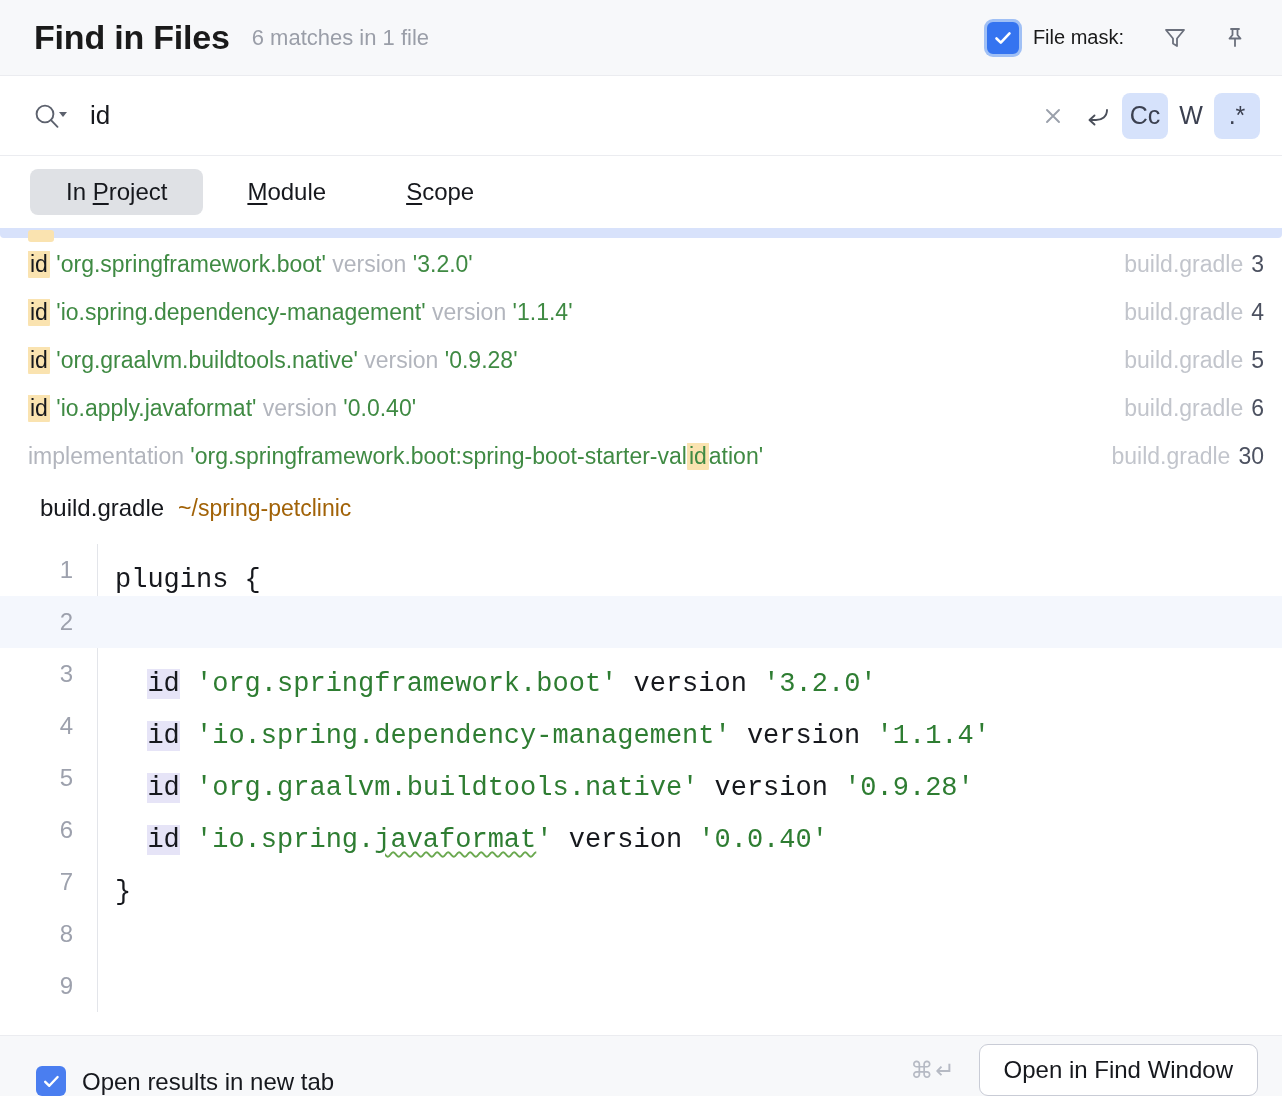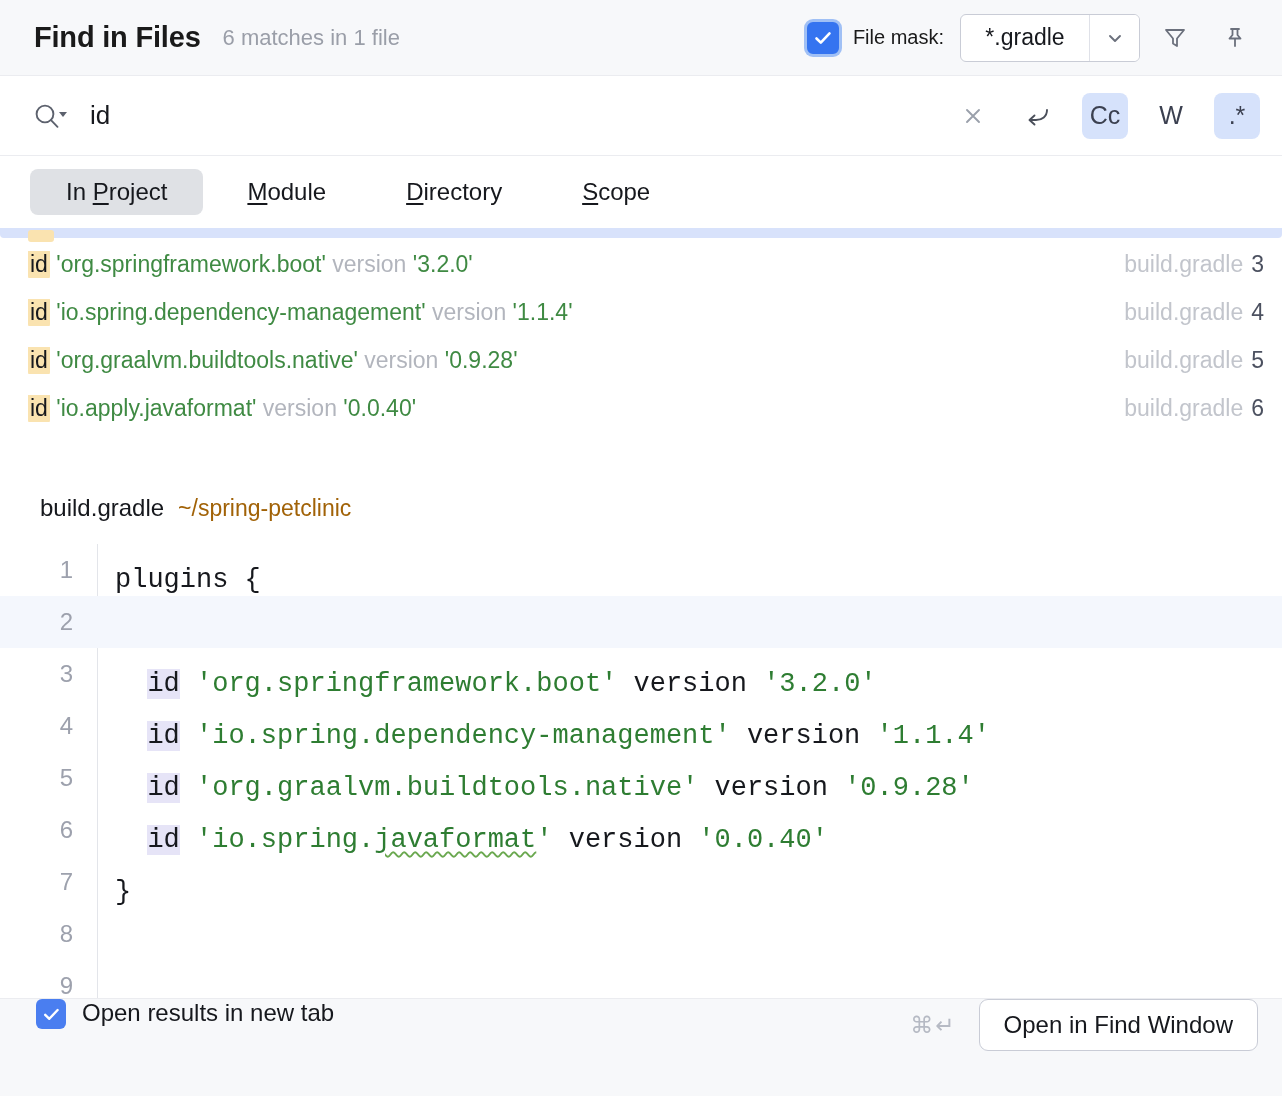--- a/index.html
+++ b/index.html
@@ -19,21 +19,21 @@
 
   
   .header {
     height: 76px; flex: 0 0 76px;
     background: #f7f8fa;
     border-bottom: 1px solid #ebecf0;
     display: flex; align-items: center;
     padding: 0 22px 0 34px;
   }
   .title {
-    font-size: 29px; font-weight: bold; color: #1a1a1a;
+    font-size: 34px; font-weight: bold; color: #1a1a1a;
     letter-spacing: -0.2px;
   }
   .matches {
     font-size: 22px; color: #9a9ea8; margin-left: 22px;
   }
   .header-right {
     margin-left: auto; display: flex; align-items: center; gap: 0;
   }
   .mask-check {
     width: 32px; height: 32px; border-radius: 6px;
@@ -73,21 +73,21 @@
     padding: 0 22px 0 30px;
     border-bottom: 1px solid #ebecf0;
     background: #ffffff;
   }
   .search-glyph { display: flex; align-items: center; width: 52px; }
   .search-input {
     flex: 1 1 auto; border: none; outline: none; background: transparent;
     font-family: "Liberation Sans", sans-serif;
     font-size: 26px; color: #16181d; padding: 0 8px; height: 46px;
   }
-  .search-actions { display: flex; align-items: center; gap: 20px; }
+  .search-actions { display: flex; align-items: center; gap: 0; }
   .act-btn {
     width: 46px; height: 46px; border-radius: 8px;
     display: flex; align-items: center; justify-content: center;
     font-size: 24px; color: #4a4f5a; background: transparent;
     border: none; cursor: default;
   }
   .act-btn.toggle {
     font-weight: normal; letter-spacing: 0px;
   }
   .act-btn.on { background: #d6e2fb; }
@@ -165,23 +165,23 @@
   .code .p { color: #16181d; }
   .code .idhl { background: #e6e4f7; }
   .typo {
     text-decoration: underline; text-decoration-style: wavy;
     text-decoration-color: #6aa84f; text-underline-offset: 4px;
     text-decoration-thickness: 1.5px;
   }
 
   
   .footer {
-    position: absolute; left: 0; right: 0; bottom: 0; height: 98px;
+    position: absolute; left: 0; right: 0; bottom: 0; height: 61px;
     background: #f7f8fa; border-top: 1px solid #ebecf0;
-    display: flex; align-items: flex-start; padding: 0 24px 0 36px;
+    display: flex; align-items: flex-end; padding: 0 24px 0 36px;
   }
   .foot-check {
     width: 30px; height: 30px; border-radius: 6px; background: #4a7ef0;
     display: flex; align-items: center; justify-content: center;
     flex: 0 0 auto;
   }
   .foot-label { font-size: 24px; color: #16181d; margin-left: 16px; }
   .foot-right { margin-left: auto; display: flex; align-items: center; gap: 22px; }
   .shortcut {
     font-size: 23px; color: #b6bac4; letter-spacing: 2px;
@@ -205,28 +205,20 @@
     <div class="matches">6 matches in 1 file</div>
 
     <div class="header-right">
       <div class="mask-check">
         <svg width="20" height="20" viewBox="0 0 20 20">
           <path d="M3.5 10.5 L7.8 14.6 L16.5 5.4" fill="none" stroke="#ffffff" stroke-width="2.6" stroke-linecap="round" stroke-linejoin="round"></path>
         </svg>
       </div>
       <div class="mask-label">File mask:</div>
 
-      <div class="combo">
-        <div class="combo-value">*.gradle</div>
-        <div class="combo-arrow">
-          <svg width="22" height="22" viewBox="0 0 22 22">
-            <path d="M6 9 L11 14 L16 9" fill="none" stroke="#6b707c" stroke-width="1.9" stroke-linecap="round" stroke-linejoin="round"></path>
-          </svg>
-        </div>
-      </div>
 
       <div class="hdr-icon-btn">
         <svg width="30" height="30" viewBox="0 0 30 30">
           <path d="M6 7 H24 L17 15.5 V23 L13 20.5 V15.5 Z" fill="none" stroke="#6b707c" stroke-width="1.8" stroke-linejoin="round"></path>
         </svg>
       </div>
       <div class="hdr-icon-btn">
         <svg width="30" height="30" viewBox="0 0 30 30">
           <path d="M11 6 H19 M12.5 6 V12 L9.5 15.5 H20.5 L17.5 12 V6 M15 15.5 V23" fill="none" stroke="#6b707c" stroke-width="1.8" stroke-linecap="round" stroke-linejoin="round"></path>
         </svg>
@@ -263,21 +255,20 @@
       </div>
       <div class="act-btn toggle on">
         <span class="lbl">.*</span>
       </div>
     </div>
   </div>
 
   <div class="tabs" id="tabs">
       <div class="tab active"><span>In </span><u>P</u><span>roject</span></div>
       <div class="tab"><span></span><u>M</u><span>odule</span></div>
-      <div class="tab"><span></span><u>D</u><span>irectory</span></div>
       <div class="tab"><span></span><u>S</u><span>cope</span></div>
     </div>
 
   <div class="results">
     <div class="scrolled-row">
       <div class="sliver"></div>
     </div>
     <div id="results-rows" style="padding-top:12px;">
         <div class="result-row">
           <div class="result-text"><span class="tok-id hl">id</span><span class="tok-plain"> </span><span class="tok-str">'org.springframework.boot'</span><span class="tok-plain"> </span><span class="tok-kw">version</span><span class="tok-plain"> </span><span class="tok-str">'3.2.0'</span></div>
@@ -287,20 +278,24 @@
           <div class="result-text"><span class="tok-id hl">id</span><span class="tok-plain"> </span><span class="tok-str">'io.spring.dependency-management'</span><span class="tok-plain"> </span><span class="tok-kw">version</span><span class="tok-plain"> </span><span class="tok-str">'1.1.4'</span></div>
           <div class="result-loc"><span class="file-name-dim">build.gradle</span><span class="line-no">4</span></div>
         </div>
         <div class="result-row">
           <div class="result-text"><span class="tok-id hl">id</span><span class="tok-plain"> </span><span class="tok-str">'org.graalvm.buildtools.native'</span><span class="tok-plain"> </span><span class="tok-kw">version</span><span class="tok-plain"> </span><span class="tok-str">'0.9.28'</span></div>
           <div class="result-loc"><span class="file-name-dim">build.gradle</span><span class="line-no">5</span></div>
         </div>
         <div class="result-row">
           <div class="result-text"><span class="tok-id hl">id</span><span class="tok-plain"> </span><span class="tok-str">'io.apply.javaformat'</span><span class="tok-plain"> </span><span class="tok-kw">version</span><span class="tok-plain"> </span><span class="tok-str">'0.0.40'</span></div>
           <div class="result-loc"><span class="file-name-dim">build.gradle</span><span class="line-no">6</span></div>
+        </div>
+        <div class="result-row">
+          <div class="result-text"><span class="tok-kw">implementation</span><span class="tok-plain"> </span><span class="tok-str">'org.springframework.boot:spring-boot-starter-val</span><span class="tok-str hl">id</span><span class="tok-str">ation'</span></div>
+          <div class="result-loc"><span class="file-name-dim">build.gradle</span><span class="line-no">30</span></div>
         </div>
       </div>
 
   </div>
 
   <div class="preview">
     <div class="file-head">
       <span class="fname">build.gradle</span>
       <span class="fpath">~/spring-petclinic</span>
     </div>

